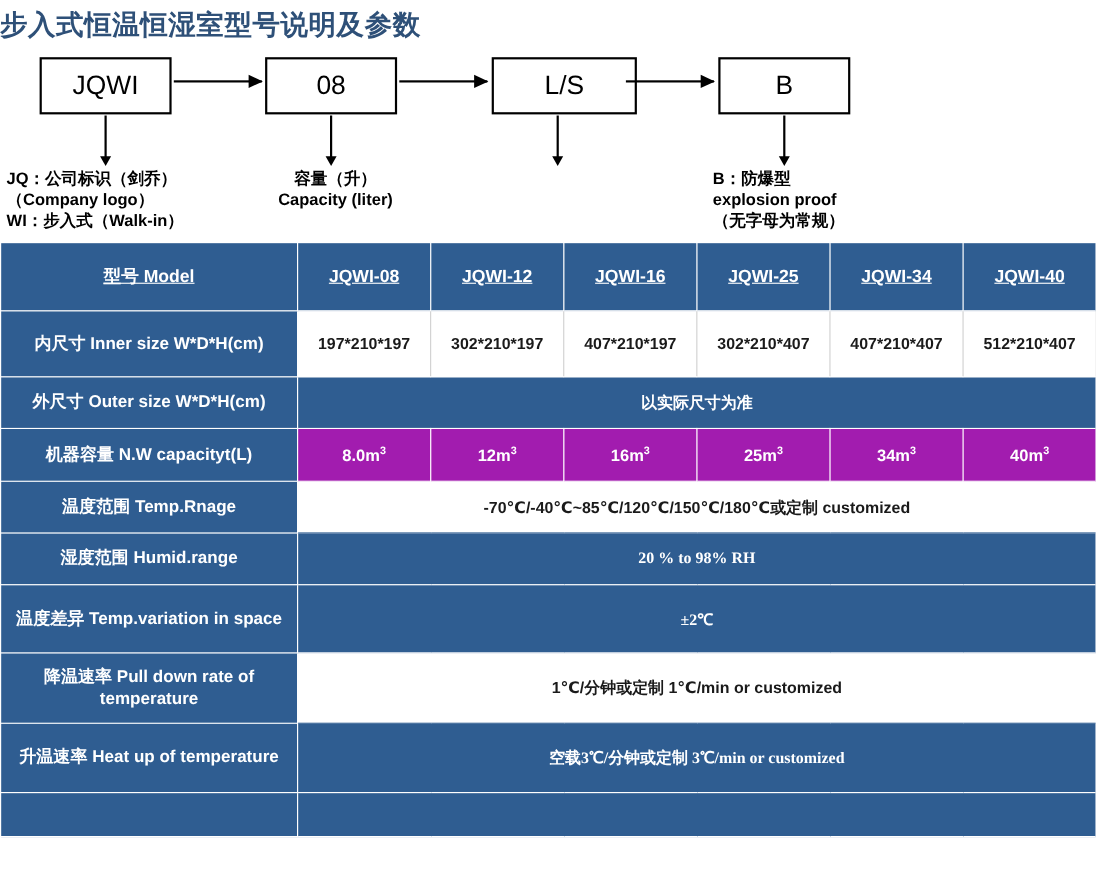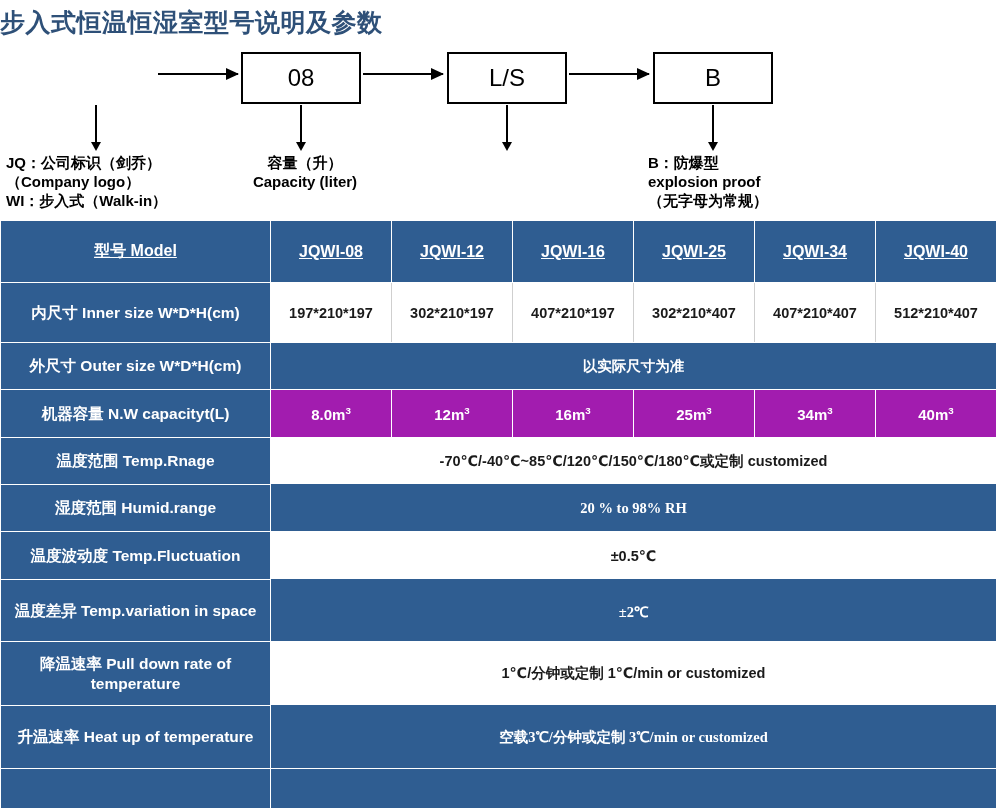--- a/index.html
+++ b/index.html
@@ -68,24 +68,27 @@
 </style>
 </head>
 <body>
 
 <div id="page">
 
   <div class="title">步入式恒温恒湿室型号说明及参数</div>
 
   <div class="flow">
 
+    <div class="fbox" style="left:36px;top:4px;width:120px;">
+      <span>JQWI</span>
+    </div>
     <div class="fbox" style="left:241px;top:4px;width:120px;">
       <span>08</span>
     </div>
-    <div class="fbox" style="left:447px;top:4px;width:120px;">
+    <div class="fbox" style="left:447px;top:4px;width:132px;">
       <span>L/S</span>
     </div>
     <div class="fbox" style="left:653px;top:4px;width:120px;">
       <span>B</span>
     </div>
 
     <div class="arrow" style="left:158px;width:80px;"></div>
     <div class="arrow" style="left:363px;width:80px;"></div>
     <div class="arrow" style="left:569px;width:80px;"></div>
 
@@ -148,24 +151,20 @@
             <td class="num-blue">40m<sup>3</sup></td>
           </tr>
           <tr style="height: 47px;">
             <td class="rowhdr">温度范围 Temp.Rnage</td>
             <td class="val-white" colspan="6">-70℃/-40℃~85℃/120℃/150℃/180℃或定制 customized</td>
           </tr>
           <tr style="height: 47px;">
             <td class="rowhdr">湿度范围 Humid.range</td>
             <td class="val-blue" colspan="6">20 % to 98% RH</td>
           </tr>
-          <tr style="height: 48px;">
-            <td class="rowhdr">温度波动度 Temp.Fluctuation</td>
-            <td class="val-white" colspan="6">±0.5℃</td>
-          </tr>
           <tr style="height: 62px;">
             <td class="rowhdr">温度差异 Temp.variation in space</td>
             <td class="val-blue" colspan="6">±2℃</td>
           </tr>
           <tr style="height: 64px;">
             <td class="rowhdr">降温速率 Pull down rate of temperature</td>
             <td class="val-white" colspan="6">1℃/分钟或定制    1℃/min or customized</td>
           </tr>
           <tr style="height: 63px;">
             <td class="rowhdr">升温速率 Heat up of temperature</td>

